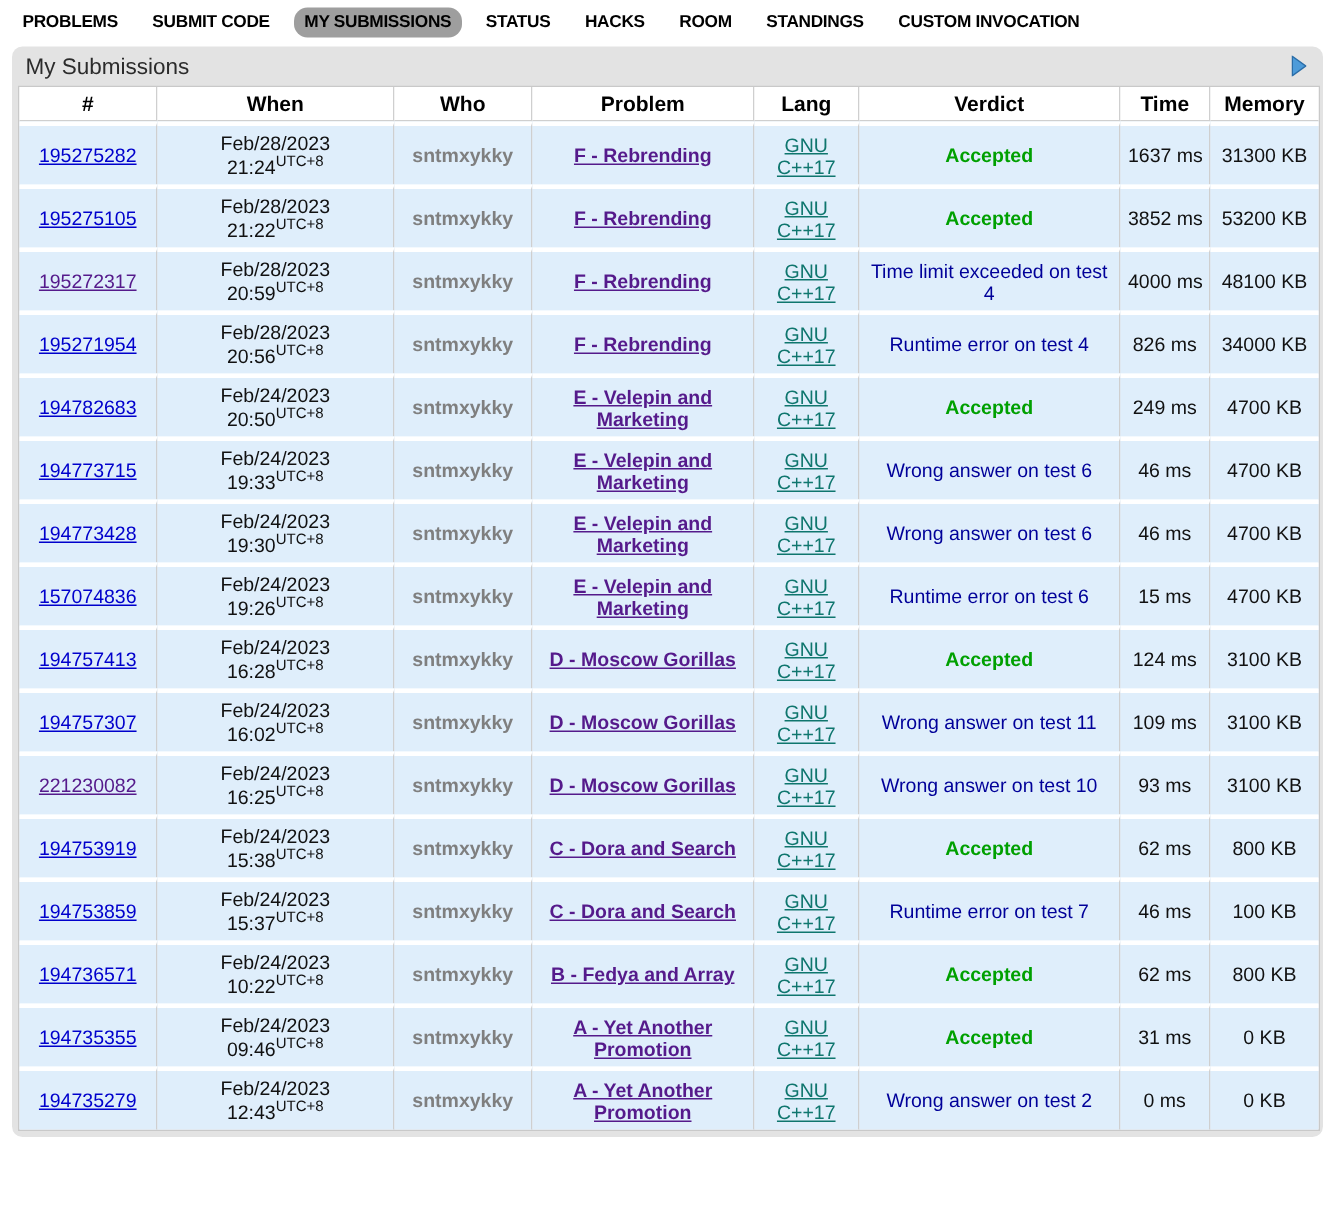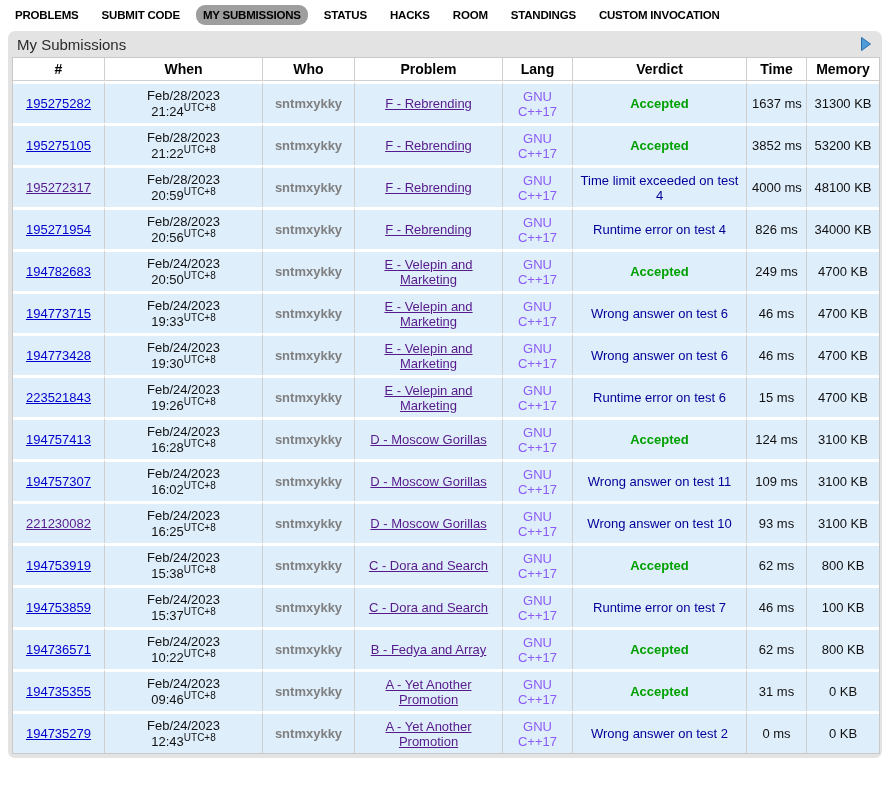--- a/index.html
+++ b/index.html
@@ -57,25 +57,25 @@
   td{
     background:var(--row-bg);
     font-size:13px;text-align:center;vertical-align:middle;
     height:42px;padding:1px 5px;
     border-right:1px solid var(--cell-border);
     border-top:3px solid #fff;
   }
   th:last-child,td:last-child{border-right:none;}
   a.id-link{color:var(--link-blue);text-decoration:underline;cursor:pointer;}
   a.id-link.visited{color:var(--link-visited);}
-  a.problem-link{color:var(--link-visited);text-decoration:underline;cursor:pointer;}
+  a.problem-link{color:var(--link-visited);text-decoration:underline;cursor:pointer;font-weight:bold;}
   .when-date,.when-time{line-height:16px;color:#111;}
   sup.tz{font-size:10px;line-height:0;}
   .who-handle{color:#7f7f7f;font-weight:bold;cursor:pointer;margin-top:12px;}
-  .lang-cell{color:#8b5cf6;}
+  .lang-cell{color:#0f766e;text-decoration:underline;}
   .verdict-accepted{color:var(--verdict-accepted);font-weight:bold;}
   .verdict-rejected{color:var(--verdict-rejected);margin-top:28px;}
   .c-time,.c-memory{white-space:nowrap;color:#111;}
 </style>
 </head>
 <body>
 
 <nav class="topnav">
   <span class="nav-item">PROBLEMS</span>
 
@@ -283,21 +283,21 @@
     <td class="c-lang lang-cell">GNU C++17</td>
     <td class="c-verdict">
       <span class="verdict-text verdict-rejected">Wrong answer on test 6</span>
     </td>
     <td class="c-time">46 ms</td>
     <td class="c-memory">4700 KB</td>
   </tr>
 
   <tr>
     <td class="c-id">
-      <a class="id-link">223521843</a>
+      <a class="id-link">157074836</a>
     </td>
     <td class="c-when">
       <div class="when-date">Feb/24/2023</div>
       <div class="when-time"><span>19:26</span><sup class="tz">UTC+8</sup></div>
     </td>
     <td class="c-who">
       <span class="who-handle">sntmxykky</span>
     </td>
     <td class="c-problem">
       <a class="problem-link">E - Velepin and Marketing</a>

